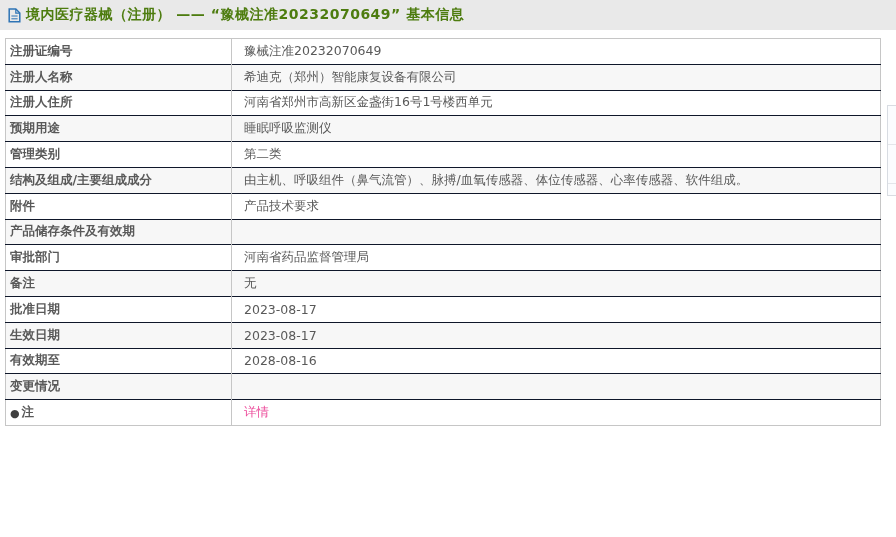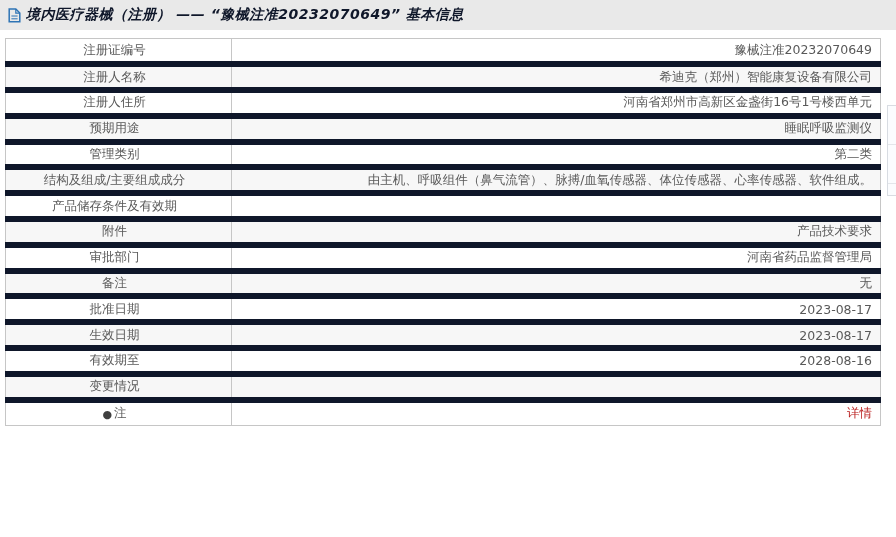--- a/index.html
+++ b/index.html
@@ -13,71 +13,69 @@
   }
   
   .topbar{
     position:absolute;left:0;top:0;width:896px;height:30px;
     background:#e9e9e9;
     display:flex;align-items:center;
     box-sizing:border-box;padding-left:8px;
   }
   .doc-icon{display:inline-flex;align-items:center;margin-right:5px;}
   .page-title{
-    color:#0f172a;
+    color:#4d7c0f;
     font-size:14px;
     font-weight:600;
     letter-spacing:0.5px;
     white-space:nowrap;
-    font-style:italic;
   }
   
   .info-table{
     position:absolute;left:5px;top:38px;
     width:876px;
     border-collapse:collapse;
     table-layout:fixed;
     background:#ffffff;
     border:1px solid #c6c6c6;
   }
-  .info-table tr{border-top:6px solid #0f172a;}
+  .info-table tr{border-top:1px solid #0f172a;}
   .info-table tr:first-child{border-top:none;}
   .info-table tr:nth-child(even){background:#f7f7f7;}
   .info-table th{
     width:226px;
     box-sizing:border-box;
     height:25.8px;
     padding:0 12px 0 4px;
-    text-align:center;
+    text-align:left;
     vertical-align:middle;
-    font-weight:400;
+    font-weight:700;
     font-size:12.5px;
     color:#595959;
     border-right:1px solid #c6c6c6;
     white-space:nowrap;
   }
   .info-table td{
     box-sizing:border-box;
     height:25.8px;
     padding:0 8px 0 12px;
     vertical-align:middle;
     font-size:12.5px;
     color:#595959;
     white-space:nowrap;
     overflow:hidden;
-    text-align:right;
   }
   .note-icon{
     display:inline-block;
     font-size:11px;
     color:#3f3f3f;
     margin-right:2px;
     vertical-align:-1px;
   }
-  a.link{color:#b91c1c;text-decoration:none;font-size:12.5px;}
+  a.link{color:#ec4899;text-decoration:none;font-size:12.5px;}
   
   .right-panel{
     position:absolute;left:887px;top:105px;
     width:30px;height:91px;
     background:#fbfcfe;
     border:1px solid #d8dce2;
     box-sizing:border-box;
   }
   .right-panel .rp-line{
     position:absolute;left:0;width:100%;height:0;
@@ -121,26 +119,26 @@
       </tr>
       <tr>
         <th><span>管理类别</span></th>
         <td><span>第二类</span></td>
       </tr>
       <tr>
         <th><span>结构及组成/主要组成成分</span></th>
         <td><span>由主机、呼吸组件（鼻气流管）、脉搏/血氧传感器、体位传感器、心率传感器、软件组成。</span></td>
       </tr>
       <tr>
+        <th><span>附件</span></th>
+        <td><span>产品技术要求</span></td>
+      </tr>
+      <tr>
         <th><span>产品储存条件及有效期</span></th>
         <td><span></span></td>
-      </tr>
-      <tr>
-        <th><span>附件</span></th>
-        <td><span>产品技术要求</span></td>
       </tr>
       <tr>
         <th><span>审批部门</span></th>
         <td><span>河南省药品监督管理局</span></td>
       </tr>
       <tr>
         <th><span>备注</span></th>
         <td><span>无</span></td>
       </tr>
       <tr>

